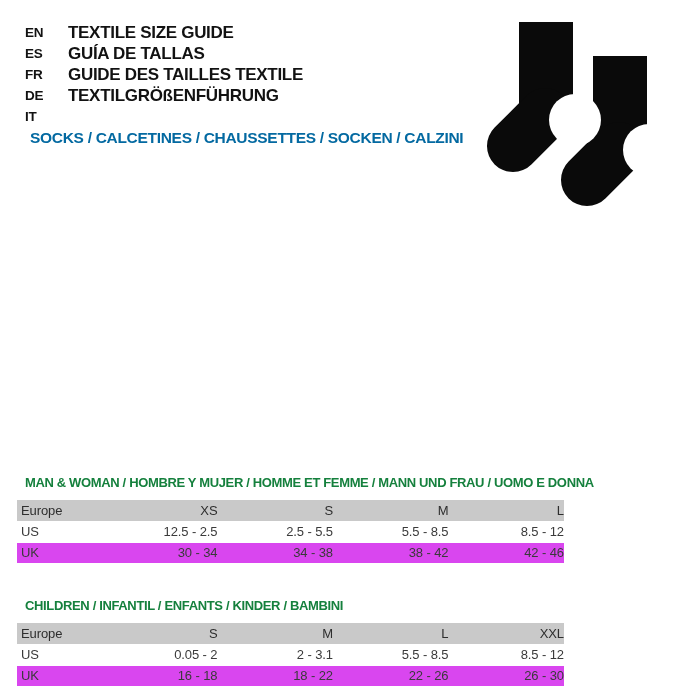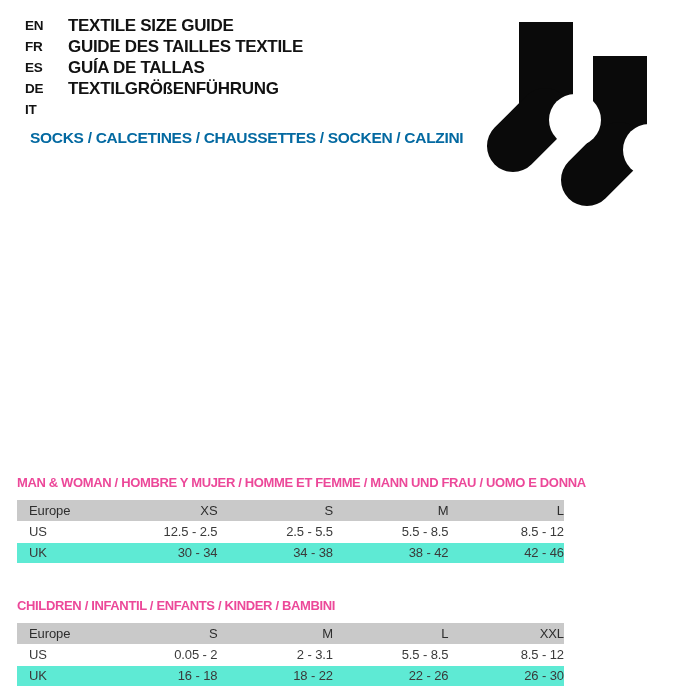--- a/index.html
+++ b/index.html
@@ -1,60 +1,60 @@
 <!DOCTYPE html>
 <html><head>
 <meta charset="utf-8">
 <style>
   * { margin:0; padding:0; box-sizing:border-box; }
   html,body { width:700px; height:700px; background:#ffffff; overflow:hidden; }
   body { font-family:"Liberation Sans","DejaVu Sans",sans-serif; position:relative; }
 
   
-  .lang-block { position:absolute; left:25px; top:15px; }
+  .lang-block { position:absolute; left:25px; top:22px; }
   .lang-row { display:flex; height:21px; line-height:21px; }
   .lang-code { width:43px; font-size:13.5px; font-weight:700; color:#121212; letter-spacing:-0.2px; }
   .lang-text { font-size:17px; font-weight:700; color:#121212; letter-spacing:-0.3px; white-space:nowrap; }
 
   
   .category-line { position:absolute; left:30px; top:129px; font-size:15.5px; font-weight:700;
                    color:#0369a1; letter-spacing:-0.3px; white-space:nowrap; }
 
   
   .socks-svg { position:absolute; left:470px; top:10px; }
 
   
   .table-block { position:absolute; left:17px; width:547px; }
   .tb-1 { top:476px; }
   .tb-2 { top:599px; }
-  .t-title { font-size:13px; font-weight:700; color:#ec4899; letter-spacing:-0.35px;
-             margin:0 0 10px 0; line-height:14px; white-space:nowrap; }
+  .t-title { font-size:13px; font-weight:700; color:#15803d; letter-spacing:-0.35px;
+             margin:0 0 10px 8px; line-height:14px; white-space:nowrap; }
   .tbl { width:547px; }
   .row { display:flex; height:20px; line-height:20px; margin-bottom:1px; }
   .row.head { height:21px; line-height:21px; background:#c9c9c9; }
-  .row.alt { background:#5eead4; }
+  .row.alt { background:#d946ef; }
   .c { flex:1; text-align:right; font-size:13px; color:#3a3a3a; letter-spacing:-0.1px; }
-  .c.lab { flex:0 0 85px; text-align:left; padding-left:12px; }
+  .c.lab { flex:0 0 85px; text-align:left; padding-left:4px; }
   .row.head .c { color:#2e2e2e; }
 </style>
 </head>
 <body>
 
 <div class="lang-block">
   <div class="lang-row">
     <span class="lang-code">EN</span>
     <span class="lang-text">TEXTILE SIZE GUIDE</span>
   </div>
   <div class="lang-row">
+    <span class="lang-code">ES</span>
+    <span class="lang-text">GUÍA DE TALLAS</span>
+  </div>
+  <div class="lang-row">
     <span class="lang-code">FR</span>
     <span class="lang-text">GUIDE DES TAILLES TEXTILE</span>
-  </div>
-  <div class="lang-row">
-    <span class="lang-code">ES</span>
-    <span class="lang-text">GUÍA DE TALLAS</span>
   </div>
   <div class="lang-row">
     <span class="lang-code">DE</span>
     <span class="lang-text">TEXTILGRÖßENFÜHRUNG</span>
   </div>
   <div class="lang-row">
     <span class="lang-code">IT</span>
   </div>
 </div>
 

